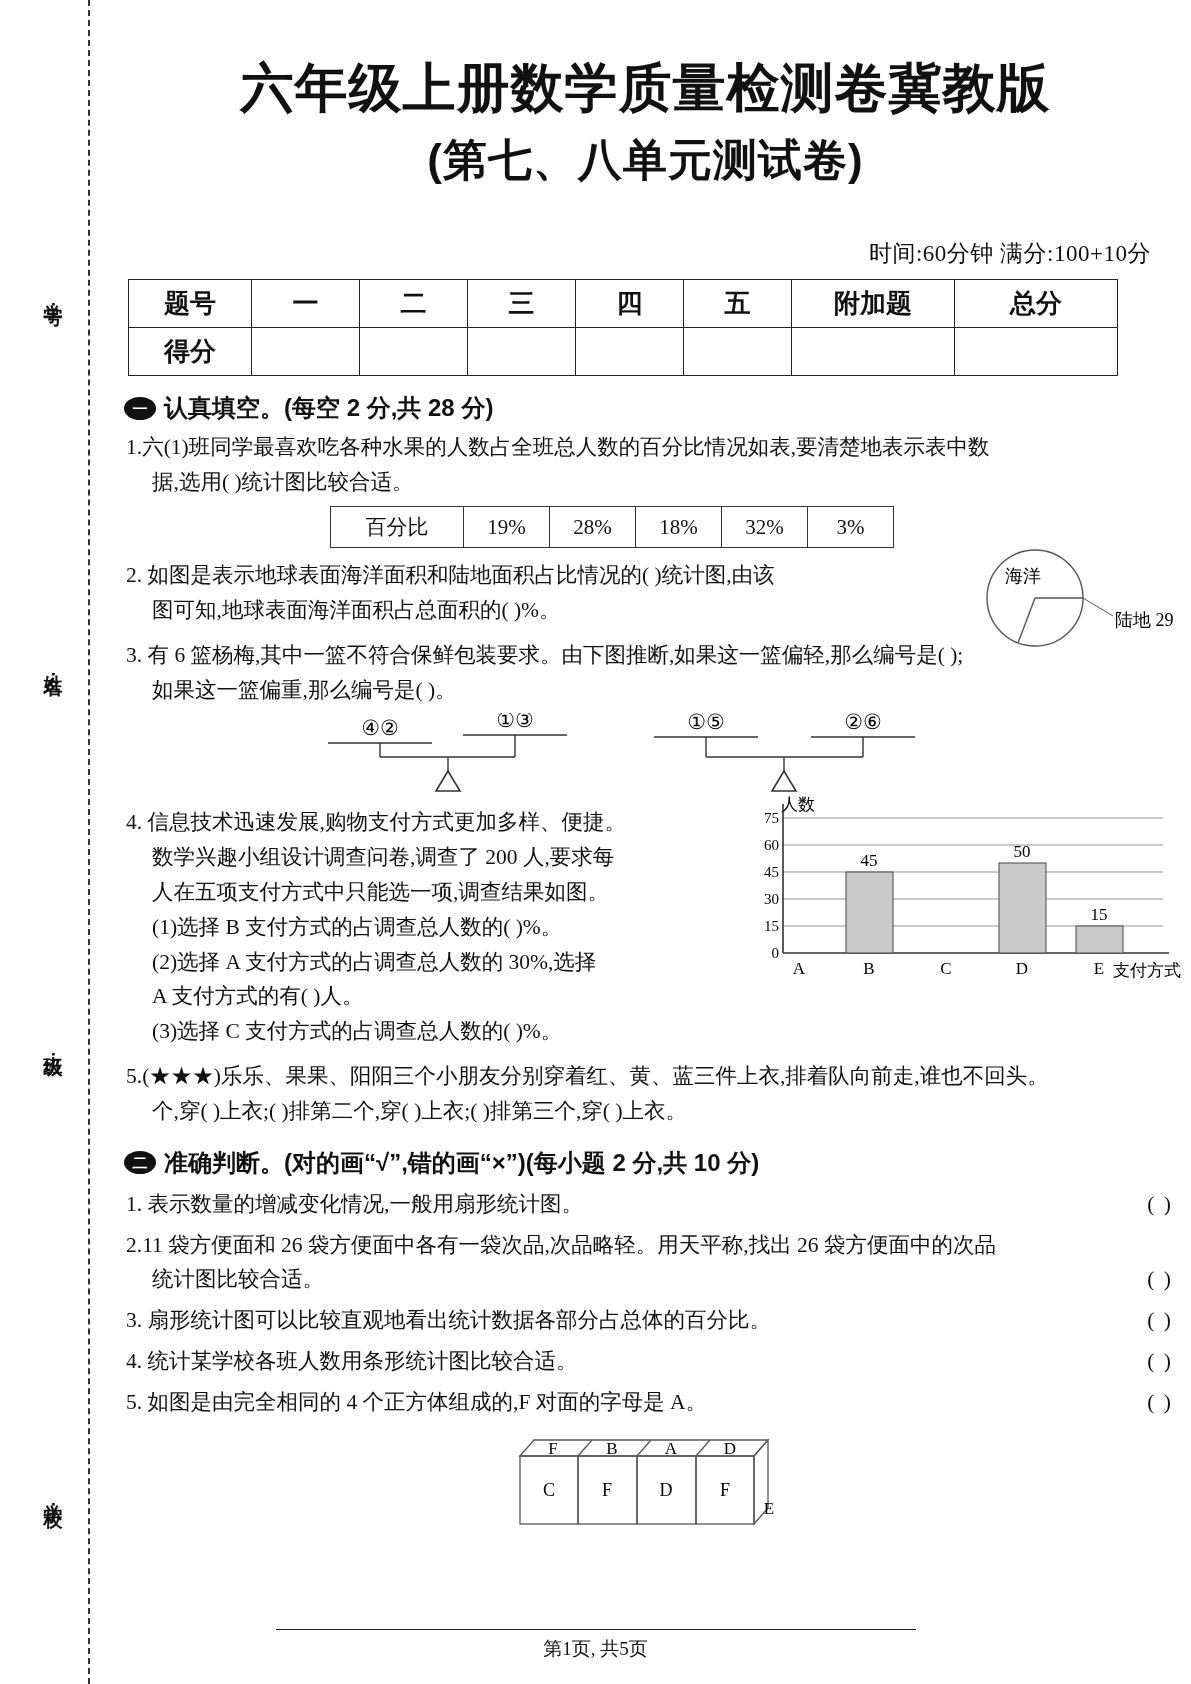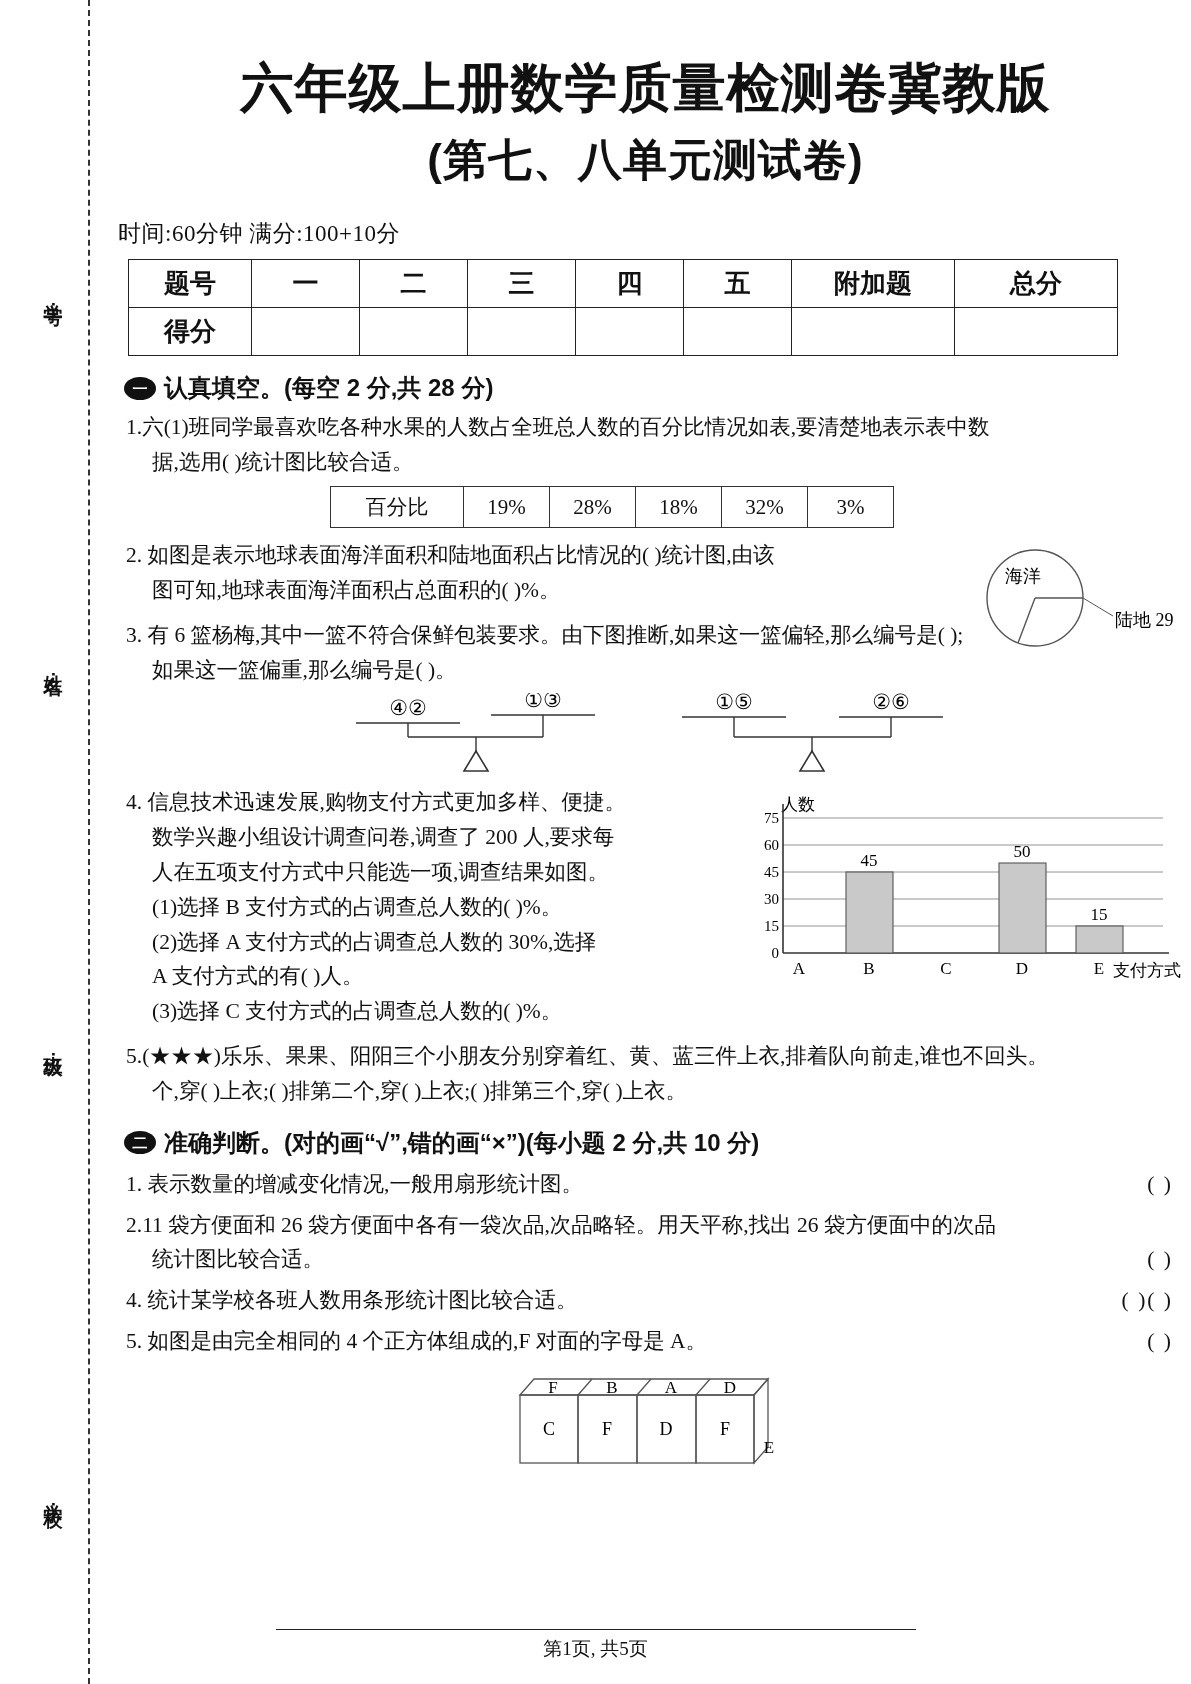--- a/index.html
+++ b/index.html
@@ -28,21 +28,21 @@
 
   .title1{
     text-align:center;font-family:"Liberation Sans","DejaVu Sans",sans-serif;
     font-weight:bold;font-size:53px;letter-spacing:1px;margin-top:42px;line-height:1.12;
   }
   .title2{
     text-align:center;font-family:"Liberation Sans","DejaVu Sans",sans-serif;
     font-weight:bold;font-size:44px;letter-spacing:1px;margin-top:14px;
   }
   .meta{
-    font-size:23px;margin-top:28px;padding-right:22px;
+    text-align:right;font-size:23px;margin-top:48px;padding-right:22px;
     font-family:"Liberation Serif",serif;letter-spacing:.5px;
   }
 
   
   table.score{
     border-collapse:collapse;width:938px;margin:10px 0 0 10px;
     table-layout:fixed;
   }
   table.score td{
     border:1px solid #222;height:45px;text-align:center;vertical-align:middle;
@@ -77,21 +77,21 @@
     border:1px solid #333;height:38px;text-align:center;vertical-align:middle;
     font-size:21px;font-family:"Liberation Serif",serif;
   }
   table.fruit td.c0{width:130px;}
   table.fruit td.cx{width:83px;}
 
   
   .piewrap{position:absolute;right:22px;top:525px;width:230px;height:110px;}
 
   
-  .balwrap{position:relative;height:88px;margin-top:6px;text-align:center;}
+  .balwrap{position:relative;height:88px;margin-top:6px;}
 
   
   .chartwrap{position:absolute;right:6px;top:790px;width:430px;height:195px;}
 
   .cubewrap{text-align:center;margin-top:14px;}
 
   .footer{
     position:absolute;left:0;right:0;bottom:22px;text-align:center;
     font-size:19px;font-family:"Liberation Serif",serif;
   }
@@ -228,20 +228,21 @@
     </div>
     <div class="q">
       <div>2.11 袋方便面和 26 袋方便面中各有一袋次品,次品略轻。用天平称,找出 26 袋方便面中的次品</div>
       <div class="hang">
         <span class="tf">(        )</span>
         <span>统计图比较合适。</span>
       </div>
     </div>
     <div class="q">
       <span class="tf">(        )</span>
+      <span>3. 扇形统计图可以比较直观地看出统计数据各部分占总体的百分比。</span>
     </div>
     <div class="q">
       <span class="tf">(        )</span>
       <span>4. 统计某学校各班人数用条形统计图比较合适。</span>
     </div>
     <div class="q">
       <span class="tf">(        )</span>
       <span>5. 如图是由完全相同的 4 个正方体组成的,F 对面的字母是 A。</span>
     </div>
 

